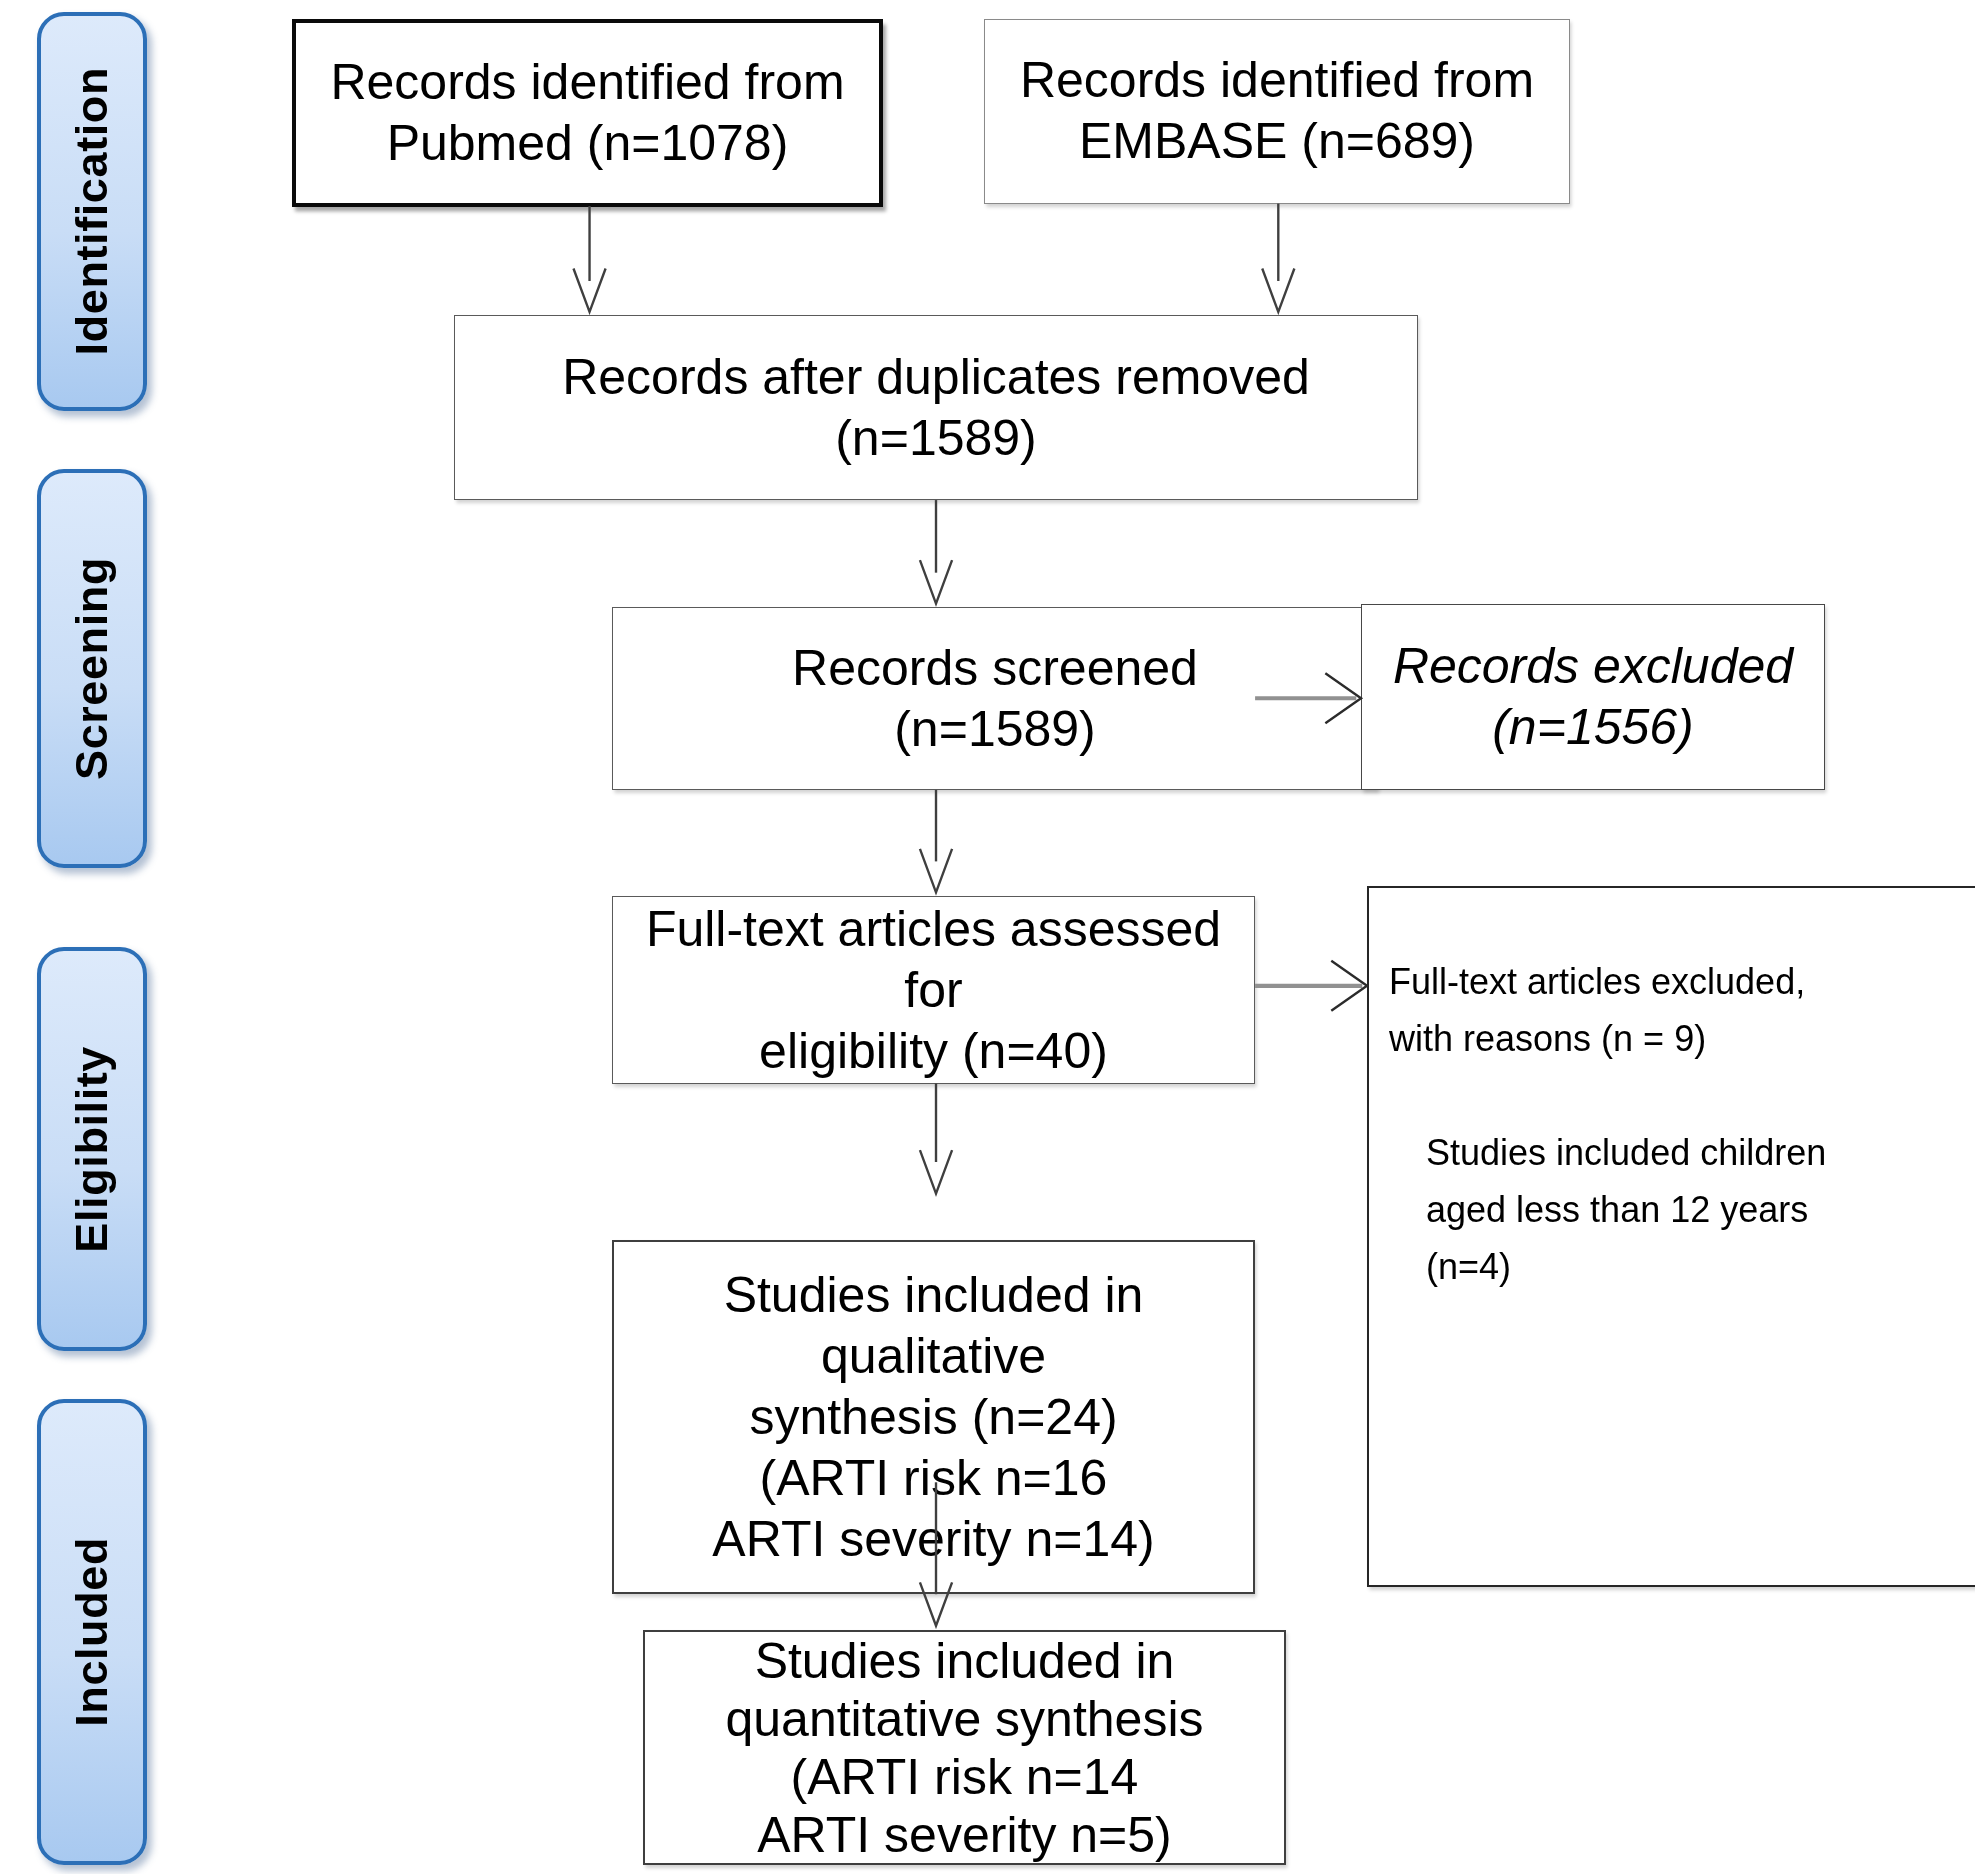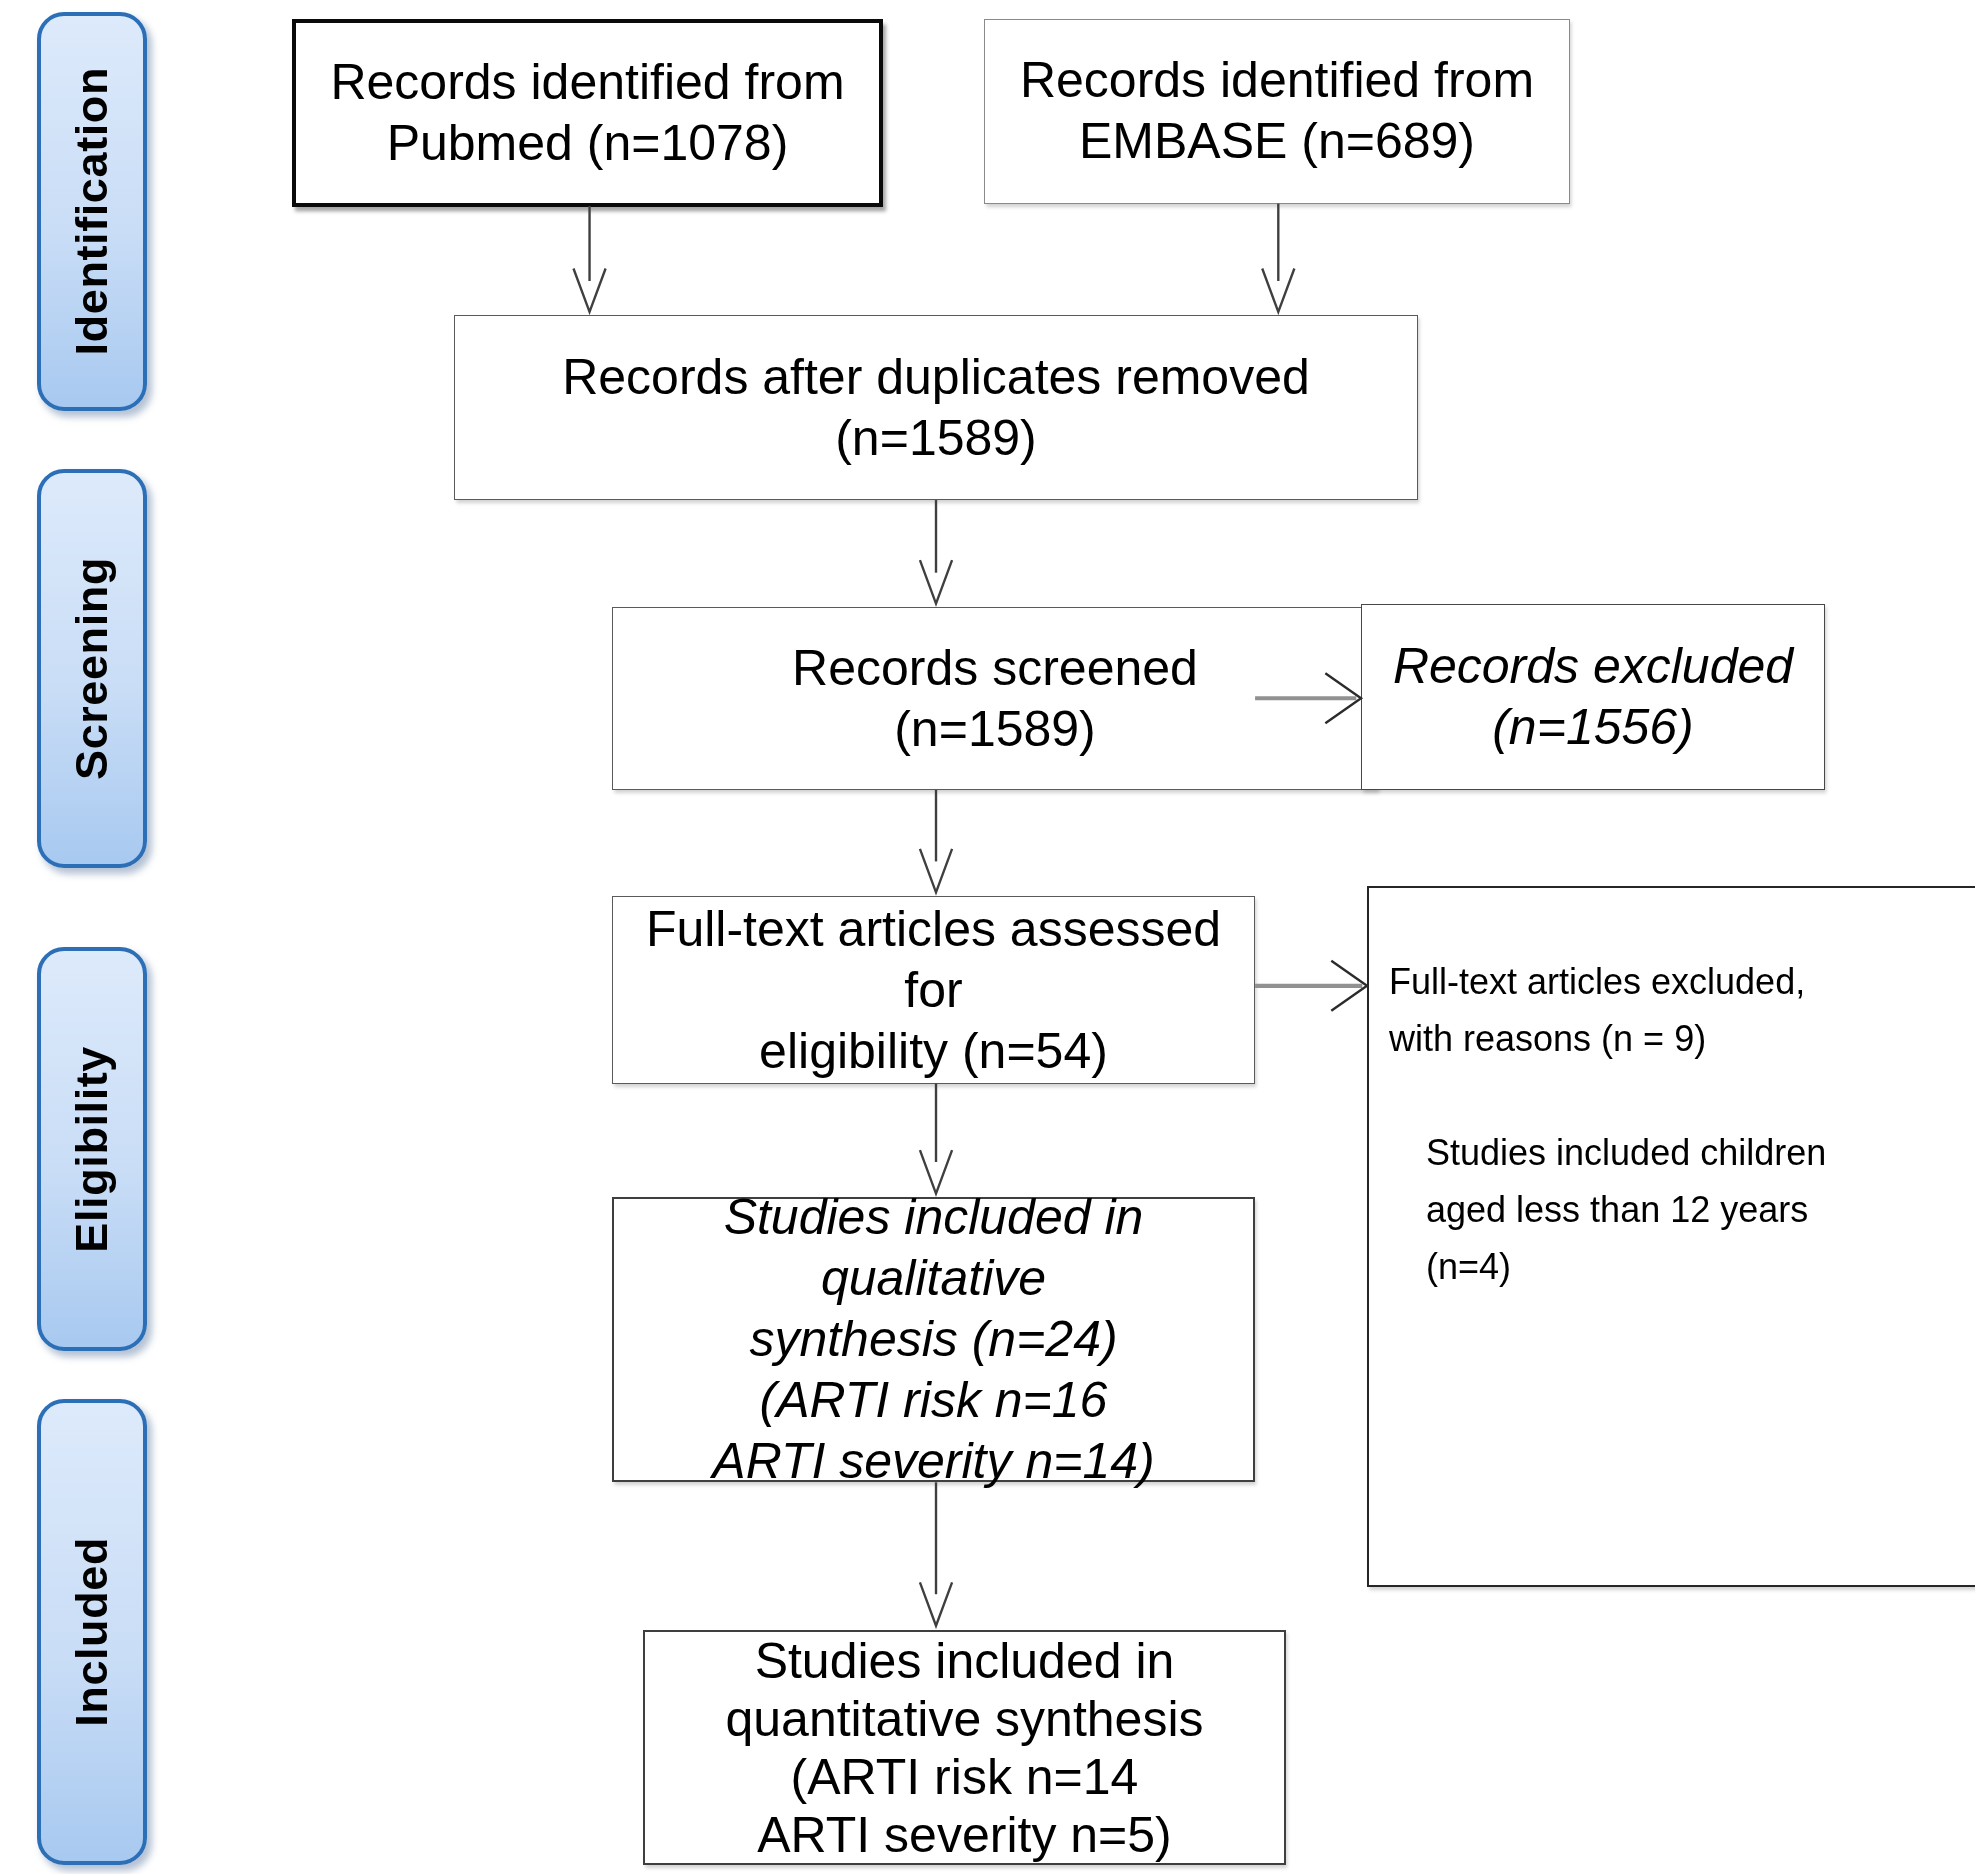--- a/index.html
+++ b/index.html
@@ -51,21 +51,21 @@
     font-size:50px;line-height:61px;
     padding:0 12px;
     box-shadow:2.4px 3px 3.6px rgba(0,0,0,0.18);
   }
   .box-pubmed{left:292px;top:18.5px;width:591px;height:188px;border:4.8px solid var(--emphasis-border);box-shadow:3px 4.8px 3.6px rgba(0,0,0,0.35);}
   .box-embase{left:984px;top:18.5px;width:586px;height:185px;border-color:#8A8A8A;}
   .box-duplicates{left:454px;top:315px;width:964px;height:185px;}
   .box-screened{left:612px;top:607px;width:766px;height:183px;}
   .box-excluded{left:1361px;top:604px;width:464px;height:186px;border-color:#474747;font-style:italic;}
   .box-fulltext{left:612px;top:896px;width:643px;height:188px;}
-  .box-qualitative{left:612px;top:1197px;width:643px;height:285px;border-width:2.4px;border-color:#3F3F3F;font-style:italic;}
+  .box-qualitative{left:612px;top:1240px;width:643px;height:354px;border-width:2.4px;border-color:#3F3F3F;}
   .box-quantitative{left:643px;top:1630px;width:643px;height:235px;line-height:58px;border-width:2.4px;border-color:#3F3F3F;}
 
   .box-reasons{
     position:absolute;box-sizing:border-box;
     left:1367px;top:886px;width:686px;height:701px;
     background:#fff;border:2.4px solid var(--reasons-border);
     font-size:36px;line-height:57px;
     text-align:left;white-space:pre-line;
     padding:8.3px 14.3px 8.3px 20px;
     box-shadow:2.4px 3px 3.6px rgba(0,0,0,0.18);
@@ -98,21 +98,21 @@
 Pubmed (n=1078)</div>
 <div class="flowbox box-embase">Records identified from
 EMBASE (n=689)</div>
 <div class="flowbox box-duplicates">Records after duplicates removed
 (n=1589)</div>
 <div class="flowbox box-screened">Records screened
 (n=1589)</div>
 <div class="flowbox box-excluded">Records excluded
 (n=1556)</div>
 <div class="flowbox box-fulltext">Full-text articles assessed for
-eligibility (n=54)</div>
+eligibility (n=40)</div>
 <div class="flowbox box-qualitative">Studies included in qualitative
 synthesis (n=24)
 (ARTI risk n=16
 ARTI severity n=14)</div>
 <div class="flowbox box-quantitative">Studies included in
 quantitative synthesis
 (ARTI risk n=14
 ARTI severity n=5)</div>
 
 <div class="box-reasons">

